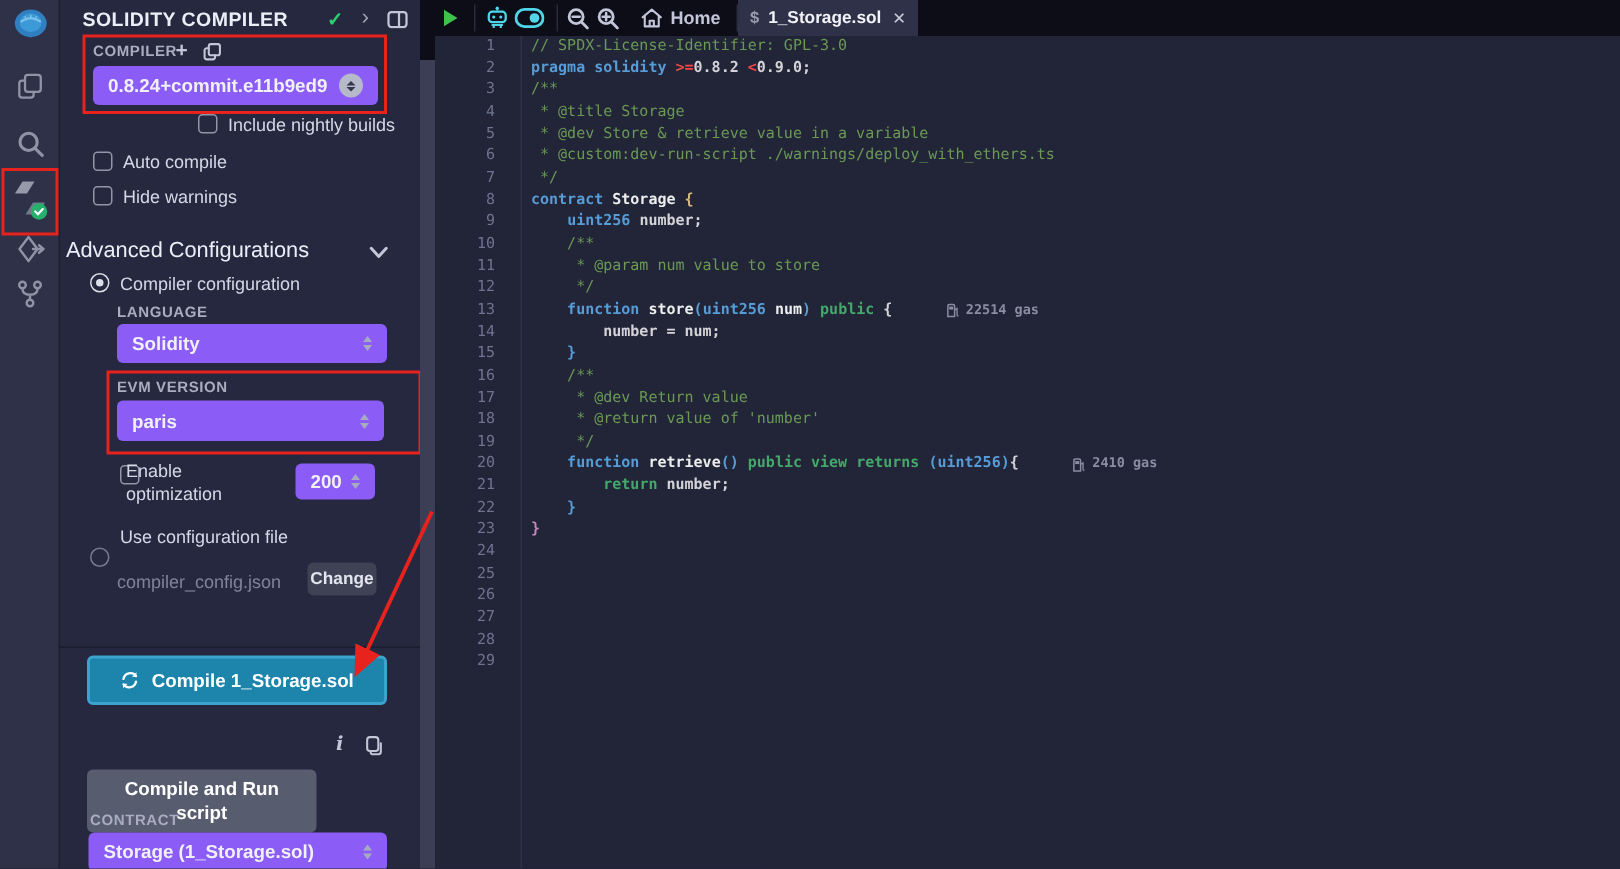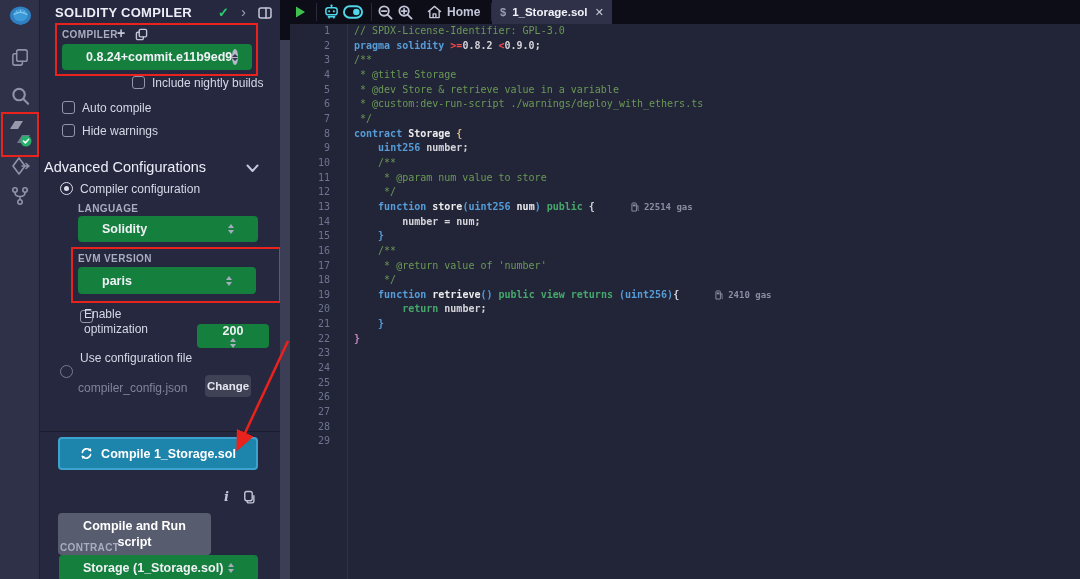--- a/index.html
+++ b/index.html
@@ -15,22 +15,22 @@
   #panel { position:absolute; left:40px; top:0; width:240px; height:579px; background:#25283e; }
   .p-abs { position:absolute; }
   #panel-title { left:15px; top:5px; font-size:13px; font-weight:bold; color:#eceef7; letter-spacing:.3px; }
   .title-ic { top:5px; color:#9ea1b5; font-size:13px; }
   .sec-label { font-size:10px; font-weight:bold; color:#a9adc0; letter-spacing:.4px; }
   .chk { width:13px; height:13px; border:1.5px solid #9296aa; border-radius:3px; background:transparent; }
   .lbl { font-size:12px; color:#d5d8e6; }
   .radio { width:13px; height:13px; border-radius:50%; border:1.5px solid #787c92; position:relative; }
   .radio.sel { border-color:#dcdee9; }
   .radio.sel::after { content:""; position:absolute; left:2.75px; top:2.75px; width:5px; height:5px; border-radius:50%; background:#dcdee9; }
-  .sel-box { background:#15803d; border-radius:4px; color:#f0f1f7; font-size:12.5px; font-weight:bold;
-             display:flex; align-items:center; padding:0 24px; }
+  .sel-box { background:#8b5cf6; border-radius:4px; color:#f0f1f7; font-size:12.5px; font-weight:bold;
+             display:flex; align-items:center; padding:0 10px; }
   .sel-box .flex1 { flex:1; }
   .steppers { display:flex; flex-direction:column; align-items:center; gap:2px; }
   .arr-up { width:0; height:0; border-left:3.5px solid transparent; border-right:3.5px solid transparent; border-bottom:4.5px solid #a8abbf; }
   .arr-dn { width:0; height:0; border-left:3.5px solid transparent; border-right:3.5px solid transparent; border-top:4.5px solid #a8abbf; }
   .circle-stepper { width:16px; height:16px; border-radius:50%; background:#b6b9c9; display:flex; flex-direction:column;
                     align-items:center; justify-content:center; gap:1px; }
   .circle-stepper .arr-up { border-bottom-color:#33364c; border-left-width:3px; border-right-width:3px; border-bottom-width:3.5px; }
   .circle-stepper .arr-dn { border-top-color:#33364c; border-left-width:3px; border-right-width:3px; border-top-width:3.5px; }
   .red-box { position:absolute; border:2px solid #e8221c; pointer-events:none; }
   #compile-btn { left:18px; top:437px; width:200px; height:33px; background:#1d84ac; border:2px solid #3ba3cd; border-radius:4px;
@@ -187,21 +187,21 @@
       <span class="flex1">paris</span>
       <span class="steppers">
           <span class="arr-up"></span>
           <span class="arr-dn"></span>
         </span>
     </div>
     <div class="red-box" style="left:31px; top:247px; width:210px; height:56px;"></div>
 
     <div class="p-abs chk" style="left:40px; top:310px;"></div>
     <div class="p-abs lbl" style="left:44px; top:307px; width:82px; line-height:15px;">Enable optimization</div>
-    <div class="p-abs sel-box" style="left:157px; top:324px; width:72px; height:24px;flex-direction:column;">
+    <div class="p-abs sel-box" style="left:157px; top:309px; width:53px; height:24px;">
       <span class="flex1">200</span>
       <span class="steppers">
           <span class="arr-up"></span>
           <span class="arr-dn"></span>
         </span>
     </div>
 
     <div class="p-abs radio" style="left:20px; top:352px;"></div>
     <div class="p-abs lbl" style="left:40px; top:351px;">Use configuration file</div>
     <div class="p-abs" style="left:38px; top:381px; font-size:12px; color:#80839a;">compiler_config.json</div>
@@ -344,20 +344,21 @@
         <div class="crow"><span class="tk-cm">     */</span></div>
         <div class="crow"><span class="tk-kw">    function </span><span class="tk-whb">store</span><span class="tk-kw">(</span><span class="tk-kw">uint256 </span><span class="tk-whb">num</span><span class="tk-kw">)</span><span class="tk-wh"> </span><span class="tk-grn">public</span><span class="tk-wh"> {</span><span class="gas"><svg width="9" height="10" viewBox="0 0 10 11">
               <path d="M1 10 V2.2 q0-1.2 1.2-1.2 h2.6 q1.2 0 1.2 1.2 V10 z" fill="none" stroke="#8a8ea3" stroke-width="1.1"></path>
               <rect x="2" y="2.6" width="3" height="2.2" fill="#8a8ea3"></rect>
               <path d="M6 5 l1.8-1 v4.6 q0 1 1 1" fill="none" stroke="#8a8ea3" stroke-width="1"></path>
             </svg><span>22514 gas</span></span></div>
         <div class="crow"><span class="tk-wh">        number = num;</span></div>
         <div class="crow"><span class="tk-kw">    }</span></div>
         <div class="crow"></div>
         <div class="crow"><span class="tk-cm">    /**</span></div>
+        <div class="crow"><span class="tk-cm">     * @dev Return value</span></div>
         <div class="crow"><span class="tk-cm">     * @return value of 'number'</span></div>
         <div class="crow"><span class="tk-cm">     */</span></div>
         <div class="crow"><span class="tk-kw">    function </span><span class="tk-whb">retrieve</span><span class="tk-kw">()</span><span class="tk-wh"> </span><span class="tk-grn">public view returns</span><span class="tk-wh"> </span><span class="tk-kw">(uint256)</span><span class="tk-wh">{</span><span class="gas"><svg width="9" height="10" viewBox="0 0 10 11">
               <path d="M1 10 V2.2 q0-1.2 1.2-1.2 h2.6 q1.2 0 1.2 1.2 V10 z" fill="none" stroke="#8a8ea3" stroke-width="1.1"></path>
               <rect x="2" y="2.6" width="3" height="2.2" fill="#8a8ea3"></rect>
               <path d="M6 5 l1.8-1 v4.6 q0 1 1 1" fill="none" stroke="#8a8ea3" stroke-width="1"></path>
             </svg><span>2410 gas</span></span></div>
         <div class="crow"><span class="tk-wh">        </span><span class="tk-grn">return</span><span class="tk-wh"> number;</span></div>
         <div class="crow"><span class="tk-kw">    }</span></div>
         <div class="crow"><span class="tk-mag">}</span></div>

